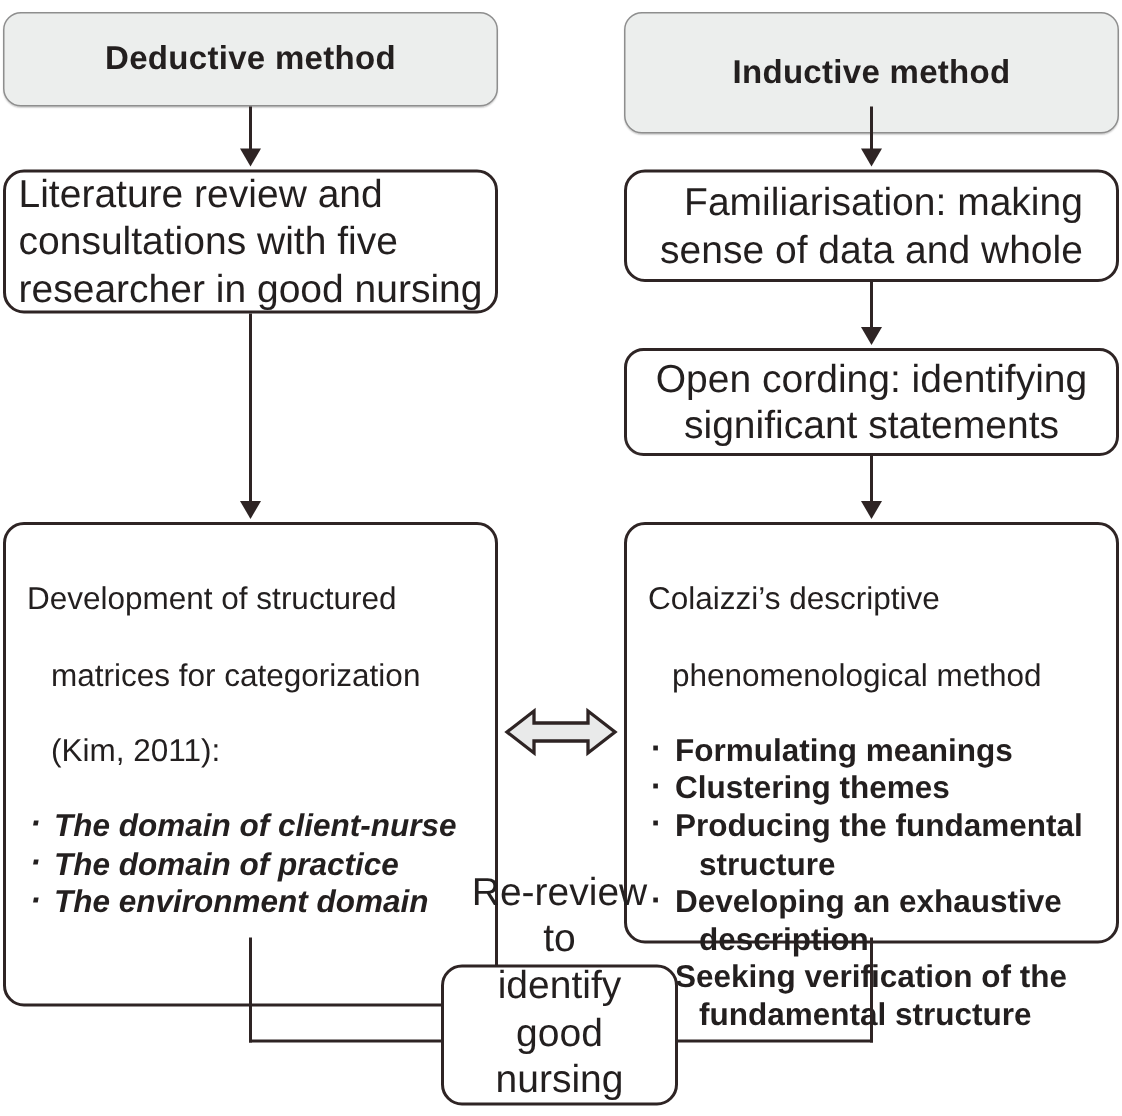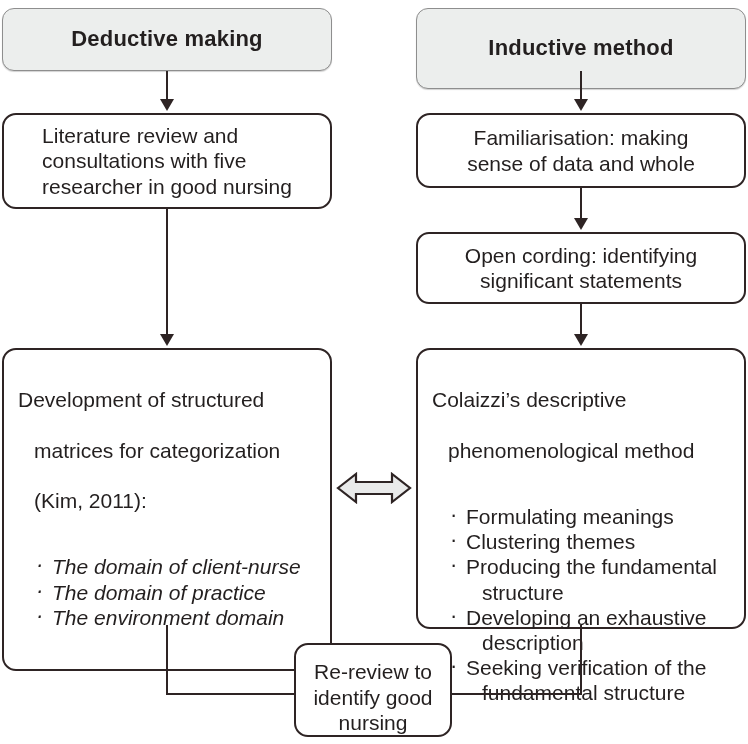--- a/index.html
+++ b/index.html
@@ -33,21 +33,21 @@
   .header-node {
     background: #eceeed;
     border: 1px solid #8e8e8e;
     border-radius: 12px;
     font-weight: bold;
     font-size: 22px;
     letter-spacing: 0.2px;
     box-shadow: 0 1px 1px rgba(0,0,0,0.18);
   }
   .body-node {
-    font-size: 21px;
+    font-size: 26px;
   }
   .node-text {
     display: block;
     white-space: pre-line;
     padding: 0 8px;
   }
   .node-text.left-align {
     text-align: left;
   }
   .list-node {
@@ -61,22 +61,23 @@
     white-space: pre-line;
     text-align: left;
     text-indent: 0;
   }
   .list-node .intro .cont {
     display: block;
     padding-left: 16px;
   }
   .bullets {
     list-style: none;
-    margin: 16px;
+    margin: 0;
     padding: 0;
+    font-weight: bold;
   }
   .bullets li {
     position: relative;
     padding-left: 18px;
     text-align: left;
   }
   .bullets li .wrap {
     display: block;
     padding-left: 16px;
     text-indent: -16px;
@@ -109,21 +110,21 @@
   .bidir-arrow {
     position: absolute;
   }
 </style>
 </head>
 <body>
 
 <div id="canvas">
 
   <div class="node header-node" style="left:2px; top:8px; width:330px; height:63px;">
-    <span class="node-text">Deductive making</span>
+    <span class="node-text">Deductive method</span>
   </div>
 
   <div class="edge v-line" style="left:166px; top:71px; width:2px; height:30px;"></div>
   <div class="arrowhead" style="left:160px; top:99px;"></div>
 
   <div class="node body-node" style="left:2px; top:113px; width:330px; height:96px;">
     <span class="node-text left-align">Literature review and
 consultations with five
 researcher in good nursing</span>
   </div>
@@ -152,21 +153,21 @@
     </div>
   </div>
 
   <div class="node header-node" style="left:416px; top:8px; width:330px; height:81px;">
     <span class="node-text">Inductive method</span>
   </div>
 
   <div class="edge v-line" style="left:580px; top:71px; width:2px; height:30px;"></div>
   <div class="arrowhead" style="left:574px; top:99px;"></div>
 
-  <div class="node body-node" style="left:416px; top:113px; width:330px; height:75px;">
+  <div class="node body-node" style="left:416px; top:113px; width:330px; height:75px;text-align:right;">
     <span class="node-text">Familiarisation: making
 sense of data and whole</span>
   </div>
 
   <div class="edge v-line" style="left:580px; top:188px; width:2px; height:32px;"></div>
   <div class="arrowhead" style="left:574px; top:218px;"></div>
 
   <div class="node body-node" style="left:416px; top:232px; width:330px; height:72px;border-radius:13px;">
     <span class="node-text">Open cording: identifying
 significant statements</span>

